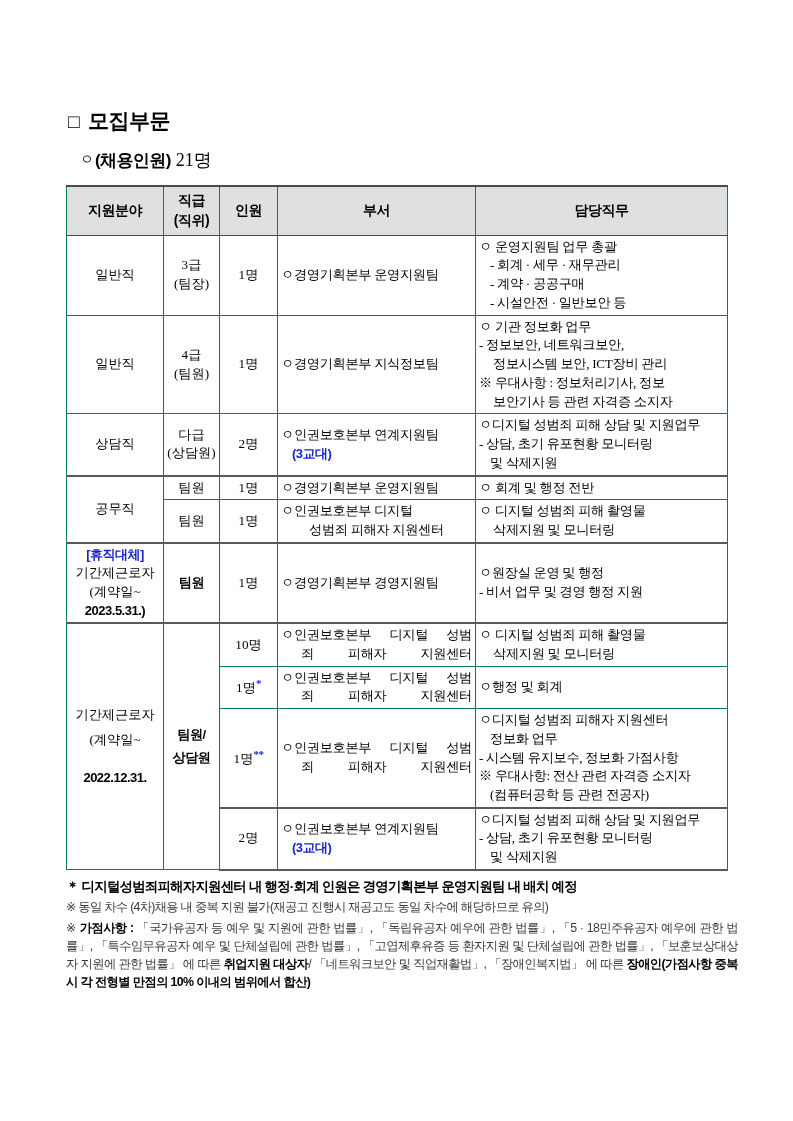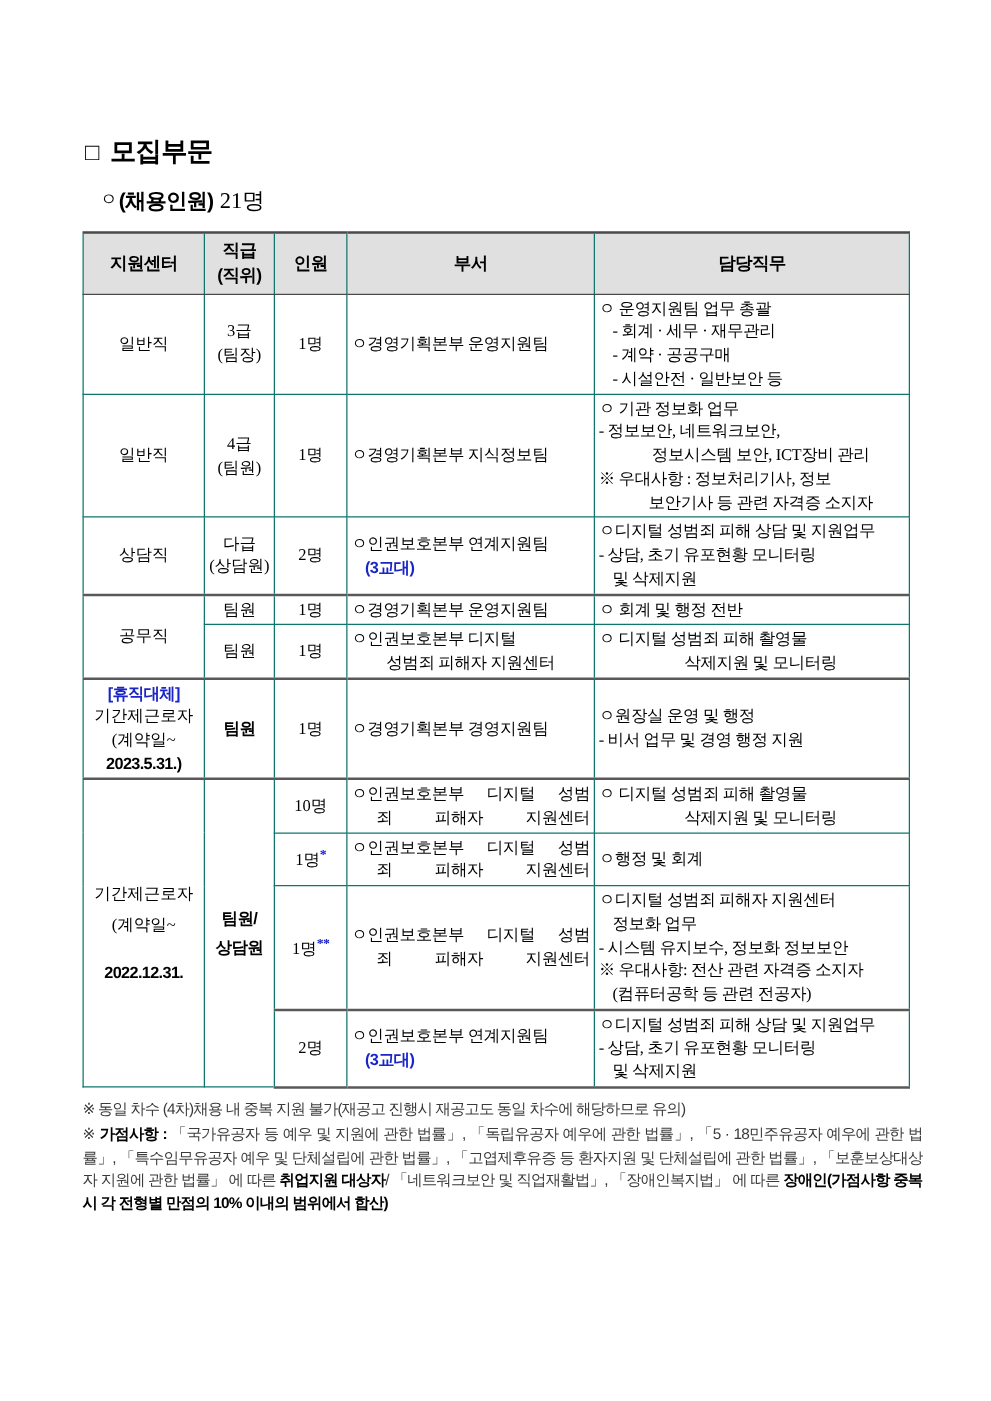--- a/index.html
+++ b/index.html
@@ -104,21 +104,21 @@
     padding-left: 6px;
     letter-spacing: -0.3px;
     margin-top: 27px;
   }
   .cell-duty {
     padding-left: 7px;
     letter-spacing: -0.3px;
   }
   .ln { display: block; white-space: nowrap; }
   .ln.ind1 { padding-left: 11px; }
-  .ln.ind2 { padding-left: 14px; text-align: center; }
+  .ln.ind2 { padding-left: 14px; }
   .bluebold {
     color: #1a25c8;
     font-family: "Liberation Sans", sans-serif;
     font-weight: bold;
     font-size: 13px;
     letter-spacing: -0.5px;
   }
   .bold-sans {
     font-family: "Liberation Sans", sans-serif;
     font-weight: bold;
@@ -195,21 +195,21 @@
       <colgroup>
         <col style="width:97px">
         <col style="width:56px">
         <col style="width:58px">
         <col style="width:198px">
         <col style="width:252px">
       </colgroup>
       <thead>
         <tr>
           <th>
-            <span>지원센터</span>
+            <span>지원분야</span>
           </th>
           <th>
             <span class="ln">직급</span>
             <span class="ln">(직위)</span>
           </th>
           <th>
             <span>인원</span>
           </th>
           <th>
             <span>부서</span>
@@ -353,21 +353,21 @@
 
         <tr>
           <td class="c-center"><span>1명</span><span class="sup-ast">**</span></td>
           <td class="cell-dept justify-dept">
             <span class="ln" style="text-align:justify;text-align-last:justify">ㅇ인권보호본부 디지털 성범</span>
             <span class="ln" style="padding-left:20px">죄 피해자 지원센터</span>
           </td>
           <td class="cell-duty">
             <span class="ln">ㅇ디지털 성범죄 피해자 지원센터</span>
             <span class="ln ind1">정보화 업무</span>
-            <span class="ln">- 시스템 유지보수, 정보화 정보보안</span>
+            <span class="ln">- 시스템 유지보수, 정보화 가점사항</span>
             <span class="ln">※ 우대사항: 전산 관련 자격증 소지자</span>
             <span class="ln ind1">(컴퓨터공학 등 관련 전공자)</span>
           </td>
         </tr>
 
         <tr>
           <td class="c-center thick-top thick-bottom">2명</td>
           <td class="cell-dept thick-top thick-bottom">
             <span class="ln">ㅇ인권보호본부 연계지원팀</span>
             <span class="ln bluebold" style="padding-left:11px">(3교대)</span>
@@ -377,19 +377,20 @@
             <span class="ln">- 상담, 초기 유포현황 모니터링</span>
             <span class="ln ind1">및 삭제지원</span>
           </td>
         </tr>
 
       </tbody>
     </table>
   </div>
 
   <div class="notes">
+    <div class="note-star">＊ 디지털성범죄피해자지원센터 내 행정·회계 인원은 경영기획본부 운영지원팀 내 배치 예정</div>
     <div class="note-gray">※ 동일 차수 (4차)채용 내 중복 지원 불가(재공고 진행시 재공고도 동일 차수에 해당하므로 유의)</div>
     <div class="note-para">
       <span>※ </span><b>가점사항 :</b><span> 「국가유공자 등 예우 및 지원에 관한 법률」, 「독립유공자 예우에 관한 법률」, 「5 · 18민주유공자 예우에 관한 법률」, 「특수임무유공자 예우 및 단체설립에 관한 법률」, 「고엽제후유증 등 환자지원 및 단체설립에 관한 법률」, 「보훈보상대상자 지원에 관한 법률」 에 따른 </span><b>취업지원 대상자</b><span>/ 「네트워크보안 및 직업재활법」, 「장애인복지법」 에 따른 </span><b>장애인(가점사항 중복 시 각 전형별 만점의 10% 이내의 범위에서 합산)</b>
     </div>
   </div>
 
 </div>
 
 </body></html>

